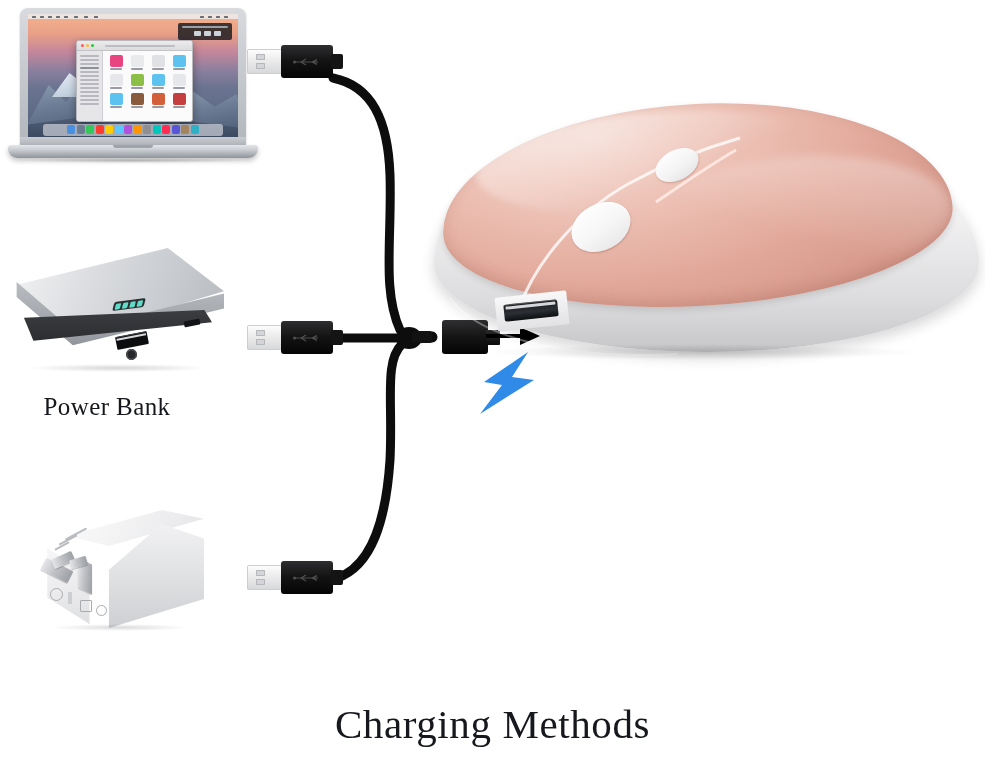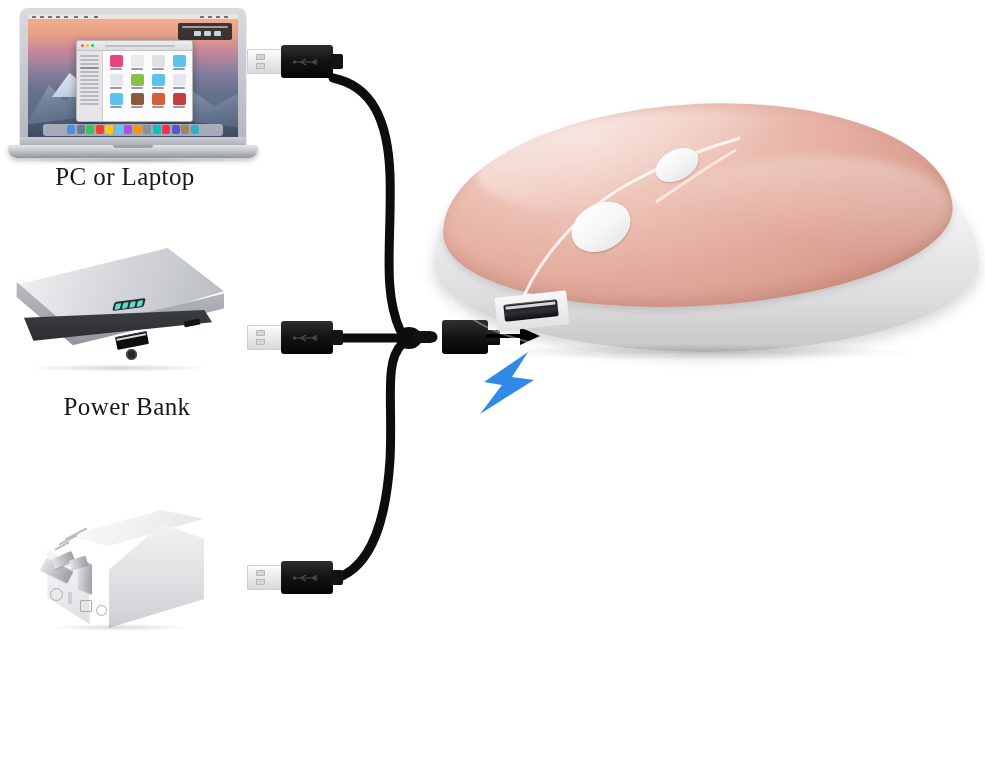--- a/index.html
+++ b/index.html
@@ -409,21 +409,20 @@
       </div>
     </div>
 
     <div class="notch-chin" style="left:12px;top:129px;width:226px;height:9px;border-radius:0 0 3px 3px;"></div>
     <div class="base" style="left:0;top:137px;width:250px;height:13px;">
       <div class="notch"></div>
     </div>
     <div class="abs" style="left:10px;top:150px;width:230px;height:5px;background:radial-gradient(closest-side,rgba(0,0,0,.20),rgba(0,0,0,0));border-radius:50%;"></div>
   </div>
 
-  <div class="side-label abs" style="left:25px;top:163px;width:200px;">PC or Laptop</div>
 
   <div class="abs" style="left:8px;top:248px;width:230px;height:135px;">
 
     <div class="pb-top" style="left:0;top:0;width:216px;height:108px;
                 clip-path:polygon(4% 34%, 74% 0%, 100% 40%, 30% 82%);"></div>
 
     <div class="pb-front" style="left:0;top:34px;width:216px;height:88px;
                 clip-path:polygon(4% 0%, 30% 55%, 100% 13%, 100% 30%, 30% 72%, 4% 17%);"></div>
 
     <div class="pb-dark" style="left:14px;top:62px;width:190px;height:56px;
@@ -440,21 +439,21 @@
       <em></em>
     </div>
 
     <div class="micro-slot" style="left:176px;top:72px;width:16px;height:6px;transform:rotate(-11deg);"></div>
 
     <div class="abs" style="left:118px;top:101px;width:11px;height:11px;border-radius:50%;background:#26282c;box-shadow:inset 0 0 0 1.5px #4e5156;transform:rotate(-11deg);"></div>
 
     <div class="abs" style="left:20px;top:116px;width:180px;height:8px;background:radial-gradient(closest-side,rgba(0,0,0,.16),rgba(0,0,0,0));border-radius:50%;"></div>
   </div>
 
-  <div class="side-label abs" style="left:42px;top:393px;width:170px;">Power Bank</div>
+  <div class="side-label abs" style="left:22px;top:393px;width:170px;">Power Bank</div>
 
   <div class="abs" style="left:20px;top:510px;width:200px;height:125px;">
 
     <div class="ad-top" style="left:8px;top:0;width:176px;height:62px;
                 clip-path:polygon(22% 42%, 76% 0%, 100% 14%, 46% 58%);"></div>
 
     <div class="ad-right" style="left:8px;top:14px;width:176px;height:104px;
                 clip-path:polygon(76% 0%, 100% 14%, 100% 72%, 46% 100%, 46% 44%);"></div>
 
     <div class="ad-face" style="left:10px;top:26px;width:96px;height:88px;
@@ -563,14 +562,15 @@
       <em></em>
     </div>
 
     <div class="abs" style="left:70px;top:252px;width:430px;height:16px;background:radial-gradient(closest-side,rgba(0,0,0,.14),rgba(0,0,0,0));border-radius:50%;"></div>
   </div>
 
   <svg class="bolt" style="left:472px;top:352px;width:72px;height:66px;" viewBox="0 0 72 66">
     <path d="M56 0 L12 30 L30 33 L8 62 L62 28 L40 25 Z" fill="#2f8ae8"></path>
   </svg>
 
+  <div id="title" class="abs">Charging Methods</div>
 
 </div>
 
 </body></html>

